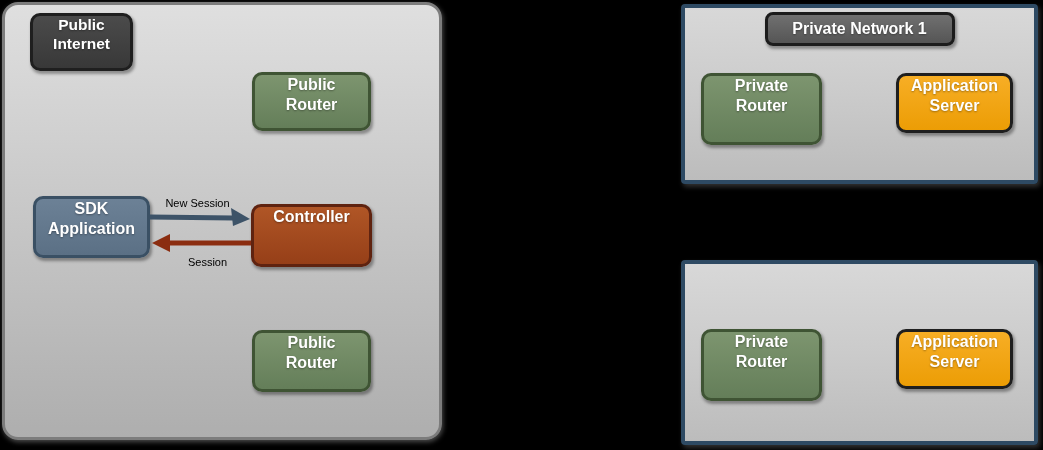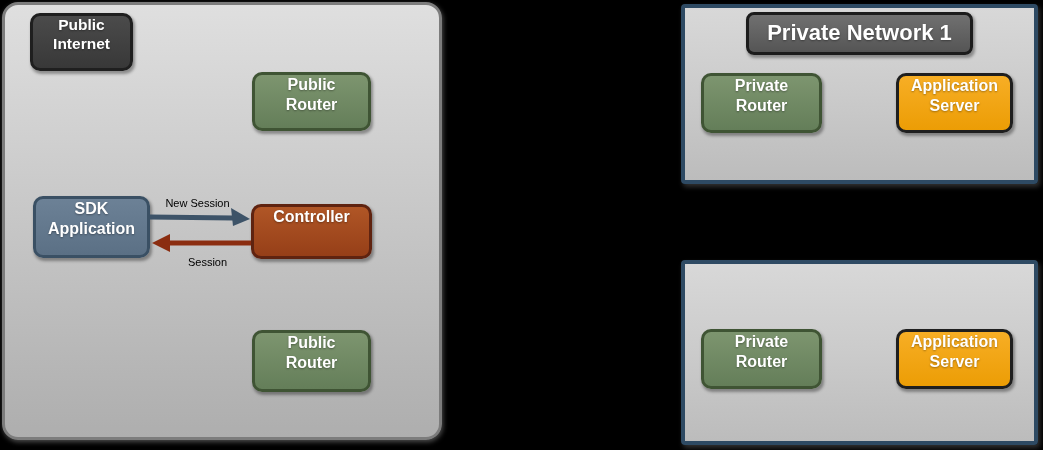--- a/index.html
+++ b/index.html
@@ -43,21 +43,21 @@
     border: 3px solid #5f2310;
   }
   .node-orange {
     background: linear-gradient(180deg, #f7ae25 0%, #ec9d05 100%);
     border: 3px solid #1f1f1f;
   }
 
   .public-internet { left: 25px; top: 8px; width: 103px; height: 58px; font-size: 15.5px; }
   .public-router-top { left: 247px; top: 67px; width: 119px; height: 59px; }
   .sdk-application { left: 28px; top: 191px; width: 117px; height: 62px; }
-  .controller-node { left: 246px; top: 199px; width: 121px; height: 55px; }
+  .controller-node { left: 246px; top: 199px; width: 121px; height: 63px; }
   .public-router-bottom { left: 247px; top: 325px; width: 119px; height: 62px; }
 
   
   .arrow-layer { position: absolute; left: 0; top: 0; width: 434px; height: 432px; }
   .arrow-label {
     position: absolute; color: #000; font-weight: normal; font-size: 11px;
     text-align: center; width: 85px; white-space: nowrap;
   }
   .label-new-session { left: 150px; top: 192px; }
   .label-session { left: 160px; top: 251px; }
@@ -69,25 +69,25 @@
     border: 4px solid #2e4a63; border-radius: 4px;
     box-shadow: 2px 3px 5px rgba(120,120,120,0.4);
   }
   .pnet-1 { left: 681px; top: 4px; height: 180px; }
   .pnet-2 { left: 681px; top: 260px; height: 185px; }
   .pnet-title {
     position: relative; margin: 4px auto 0; width: fit-content; min-width: 190px;
     padding: 3px 18px; text-align: center;
     background: linear-gradient(180deg, #707070 0%, #555555 100%);
     border: 3px solid #1c1c1c; border-radius: 8px;
-    color: #fff; font-weight: bold; font-size: 22px; line-height: 1.4;
+    color: #fff; font-weight: bold; font-size: 16px; line-height: 1.4;
     box-shadow: 1.5px 2.5px 3px rgba(0,0,0,0.35);
     text-shadow: 0 1px 2px rgba(0,0,0,0.35);
   }
-  .pnet .private-router { left: 16px; top: 65px; width: 121px; height: 60px; }
+  .pnet .private-router { left: 16px; top: 65px; width: 121px; height: 72px; }
   .pnet .application-server { left: 211px; top: 65px; width: 117px; height: 60px; }
 </style>
 </head>
 <body>
 
 <div class="canvas">
 
   <div class="zone">
 
     <div class="node node-dark public-internet">

